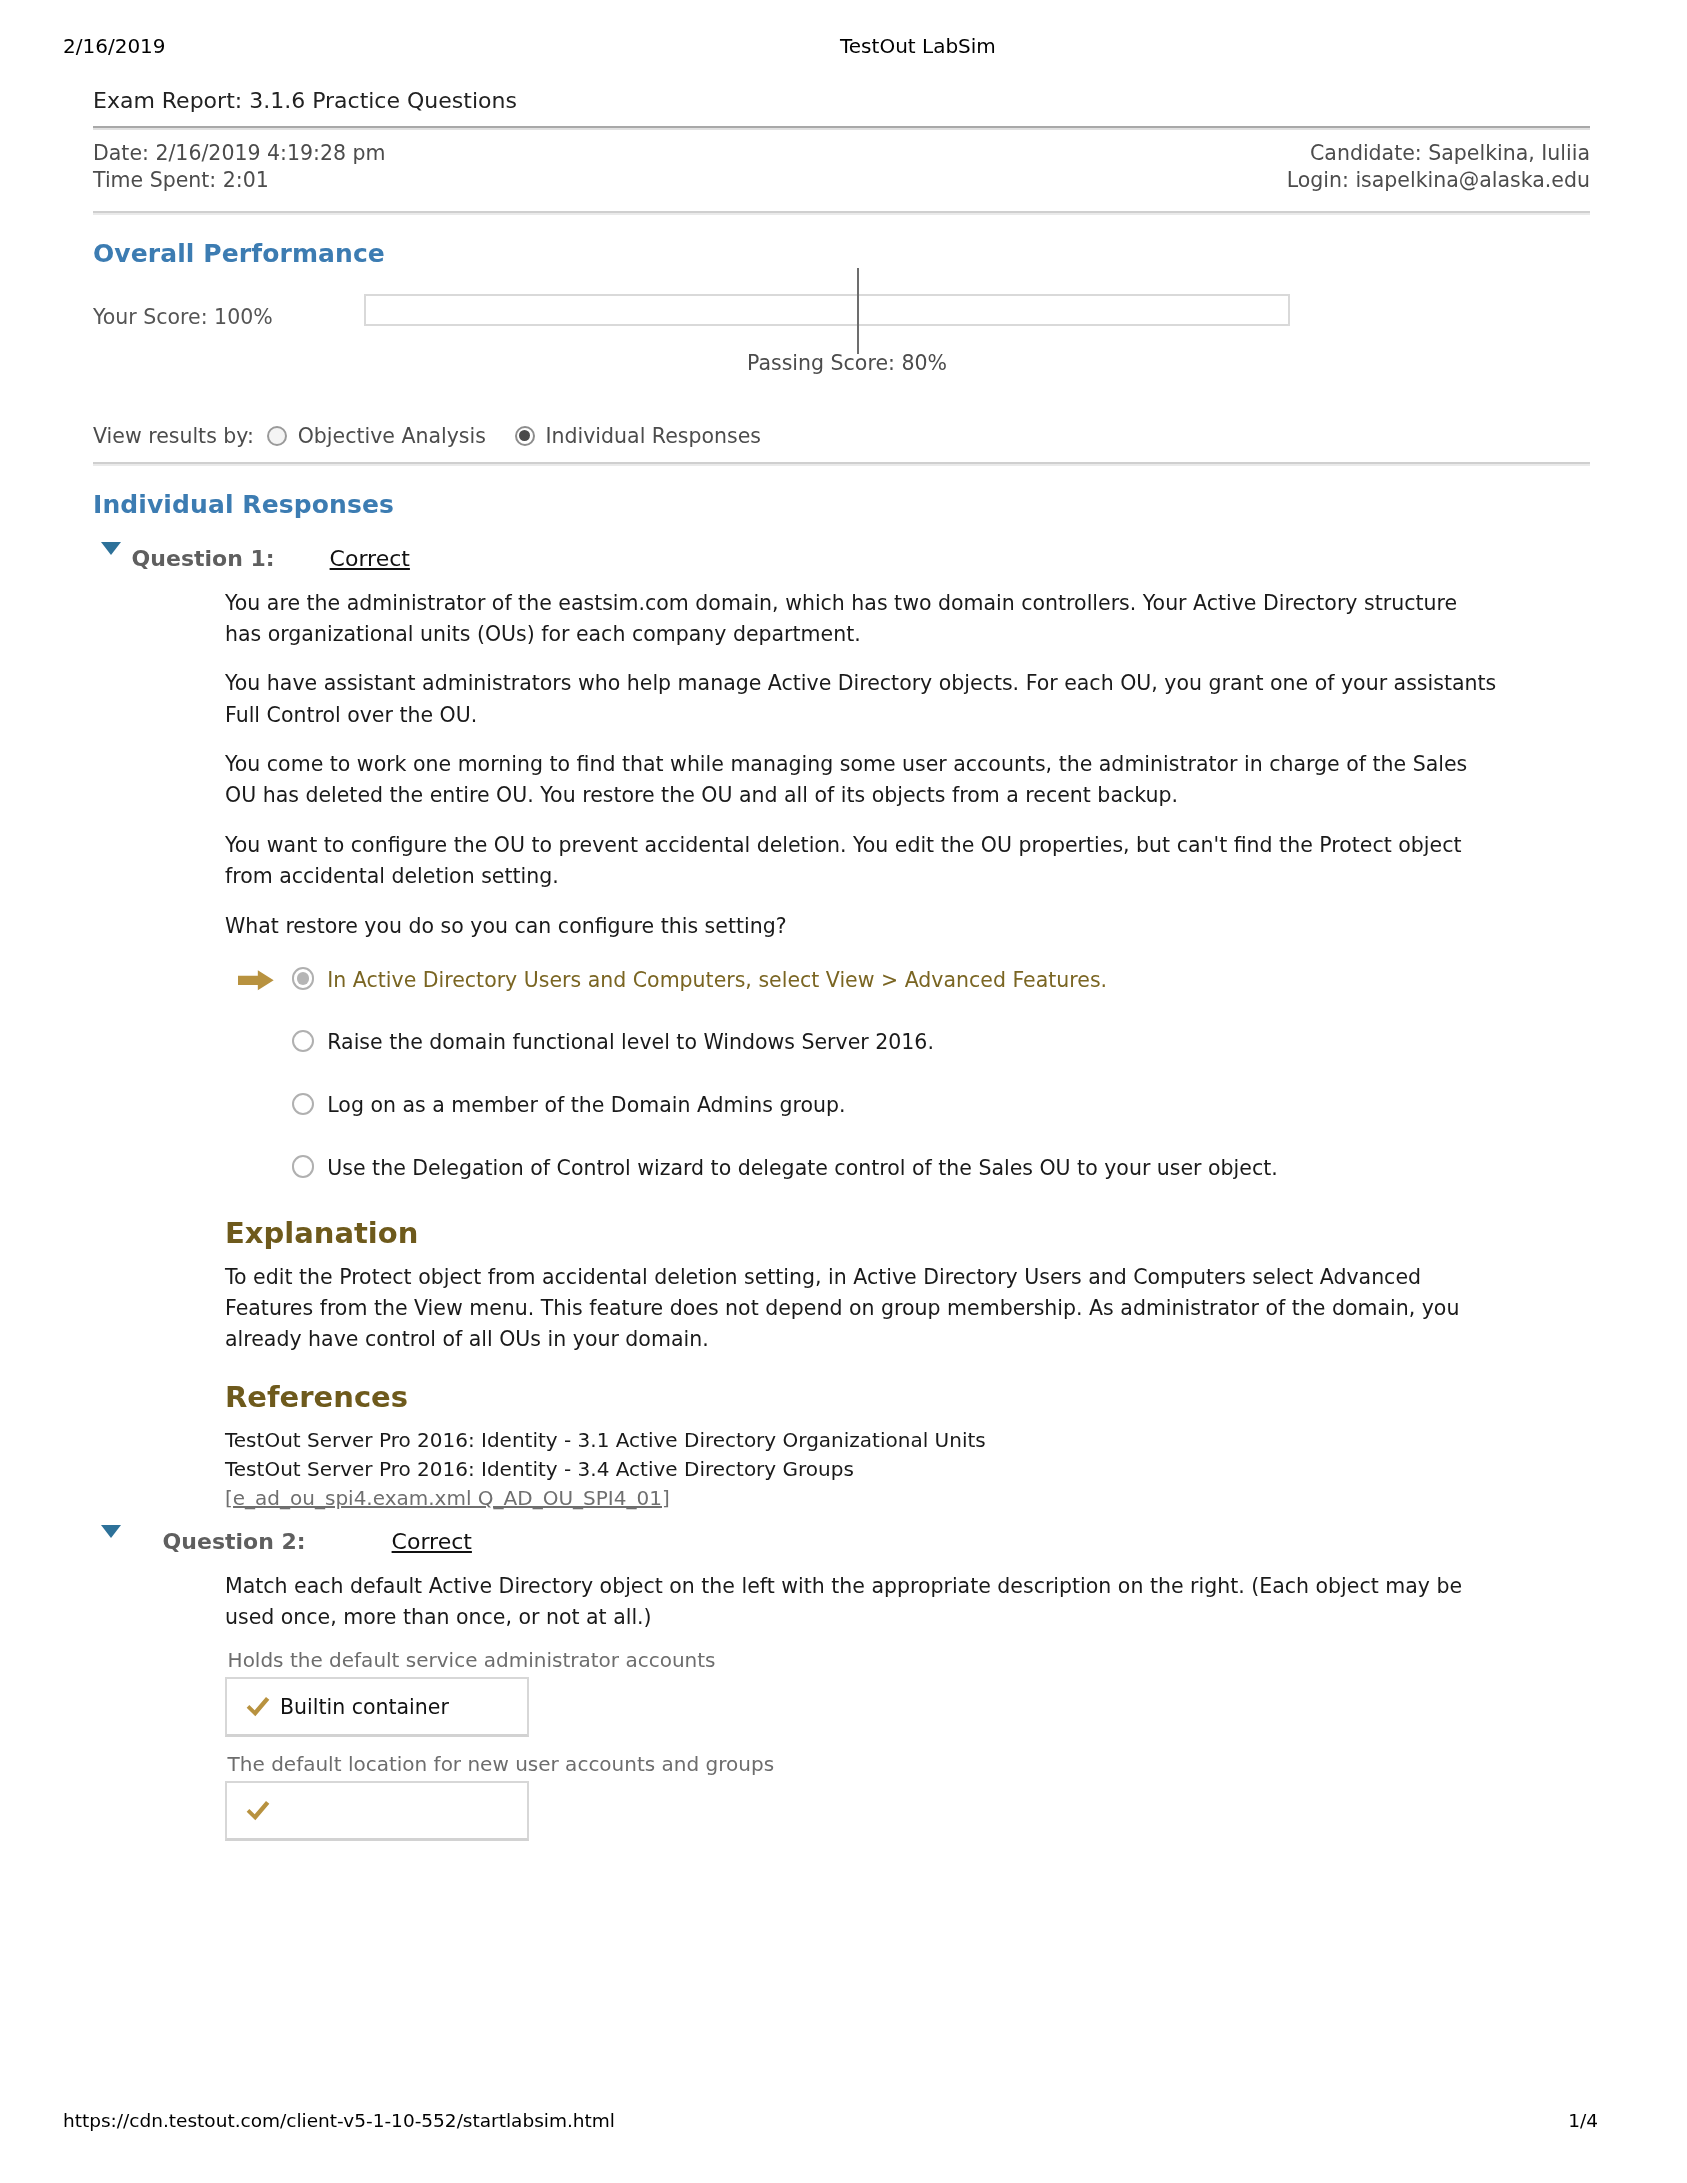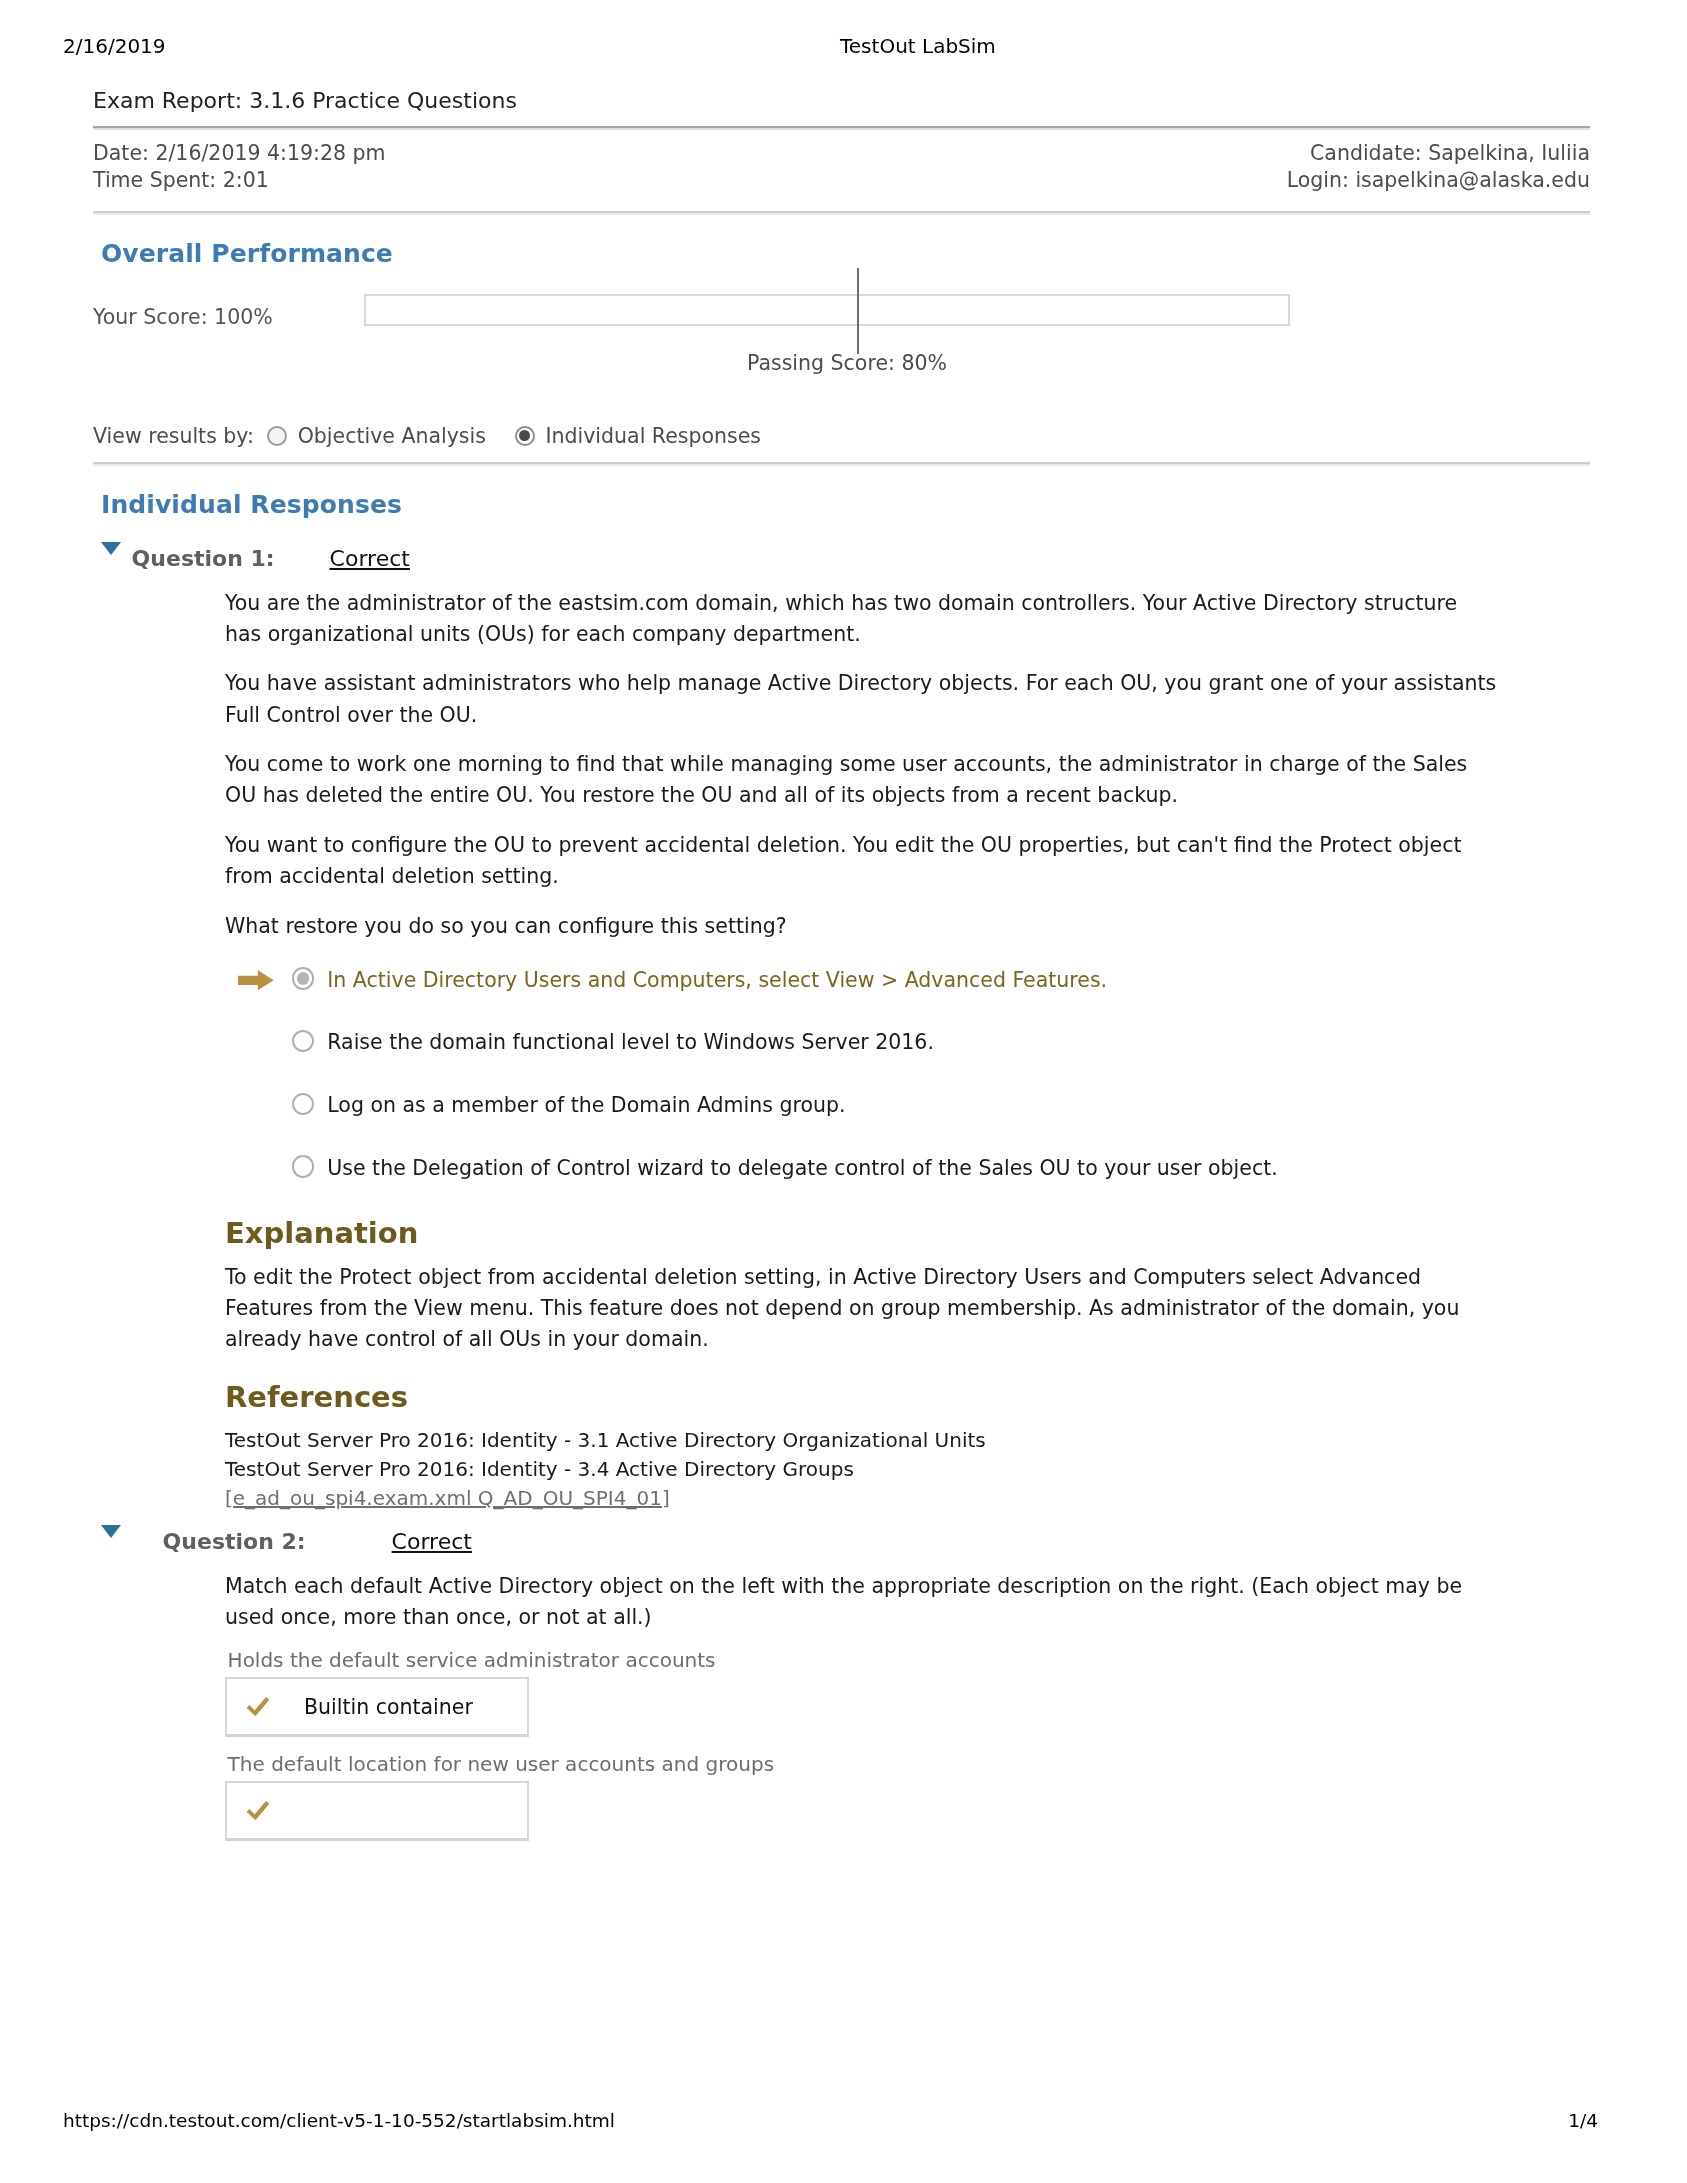--- a/index.html
+++ b/index.html
@@ -87,21 +87,21 @@
     font-size: 20.5px;
     color: #4c4c4c;
     line-height: 1.33;
     white-space: nowrap;
   }
 
   .h-blue {
     font-size: 25px;
     font-weight: bold;
     color: #3c7cb2;
-    margin: 24px 0 0 8px;
+    margin: 24px 0 0 0;
     letter-spacing: 0.1px;
   }
 
   
   .score-row {
     position: relative;
     height: 86px;
     margin-top: 12px;
   }
   .score-label {
@@ -297,21 +297,20 @@
   .match-box {
     width: 304px;
     height: 60px;
     border: 2px solid #d7d7d7;
     border-bottom: 3.3px solid #d2d2d2;
     box-sizing: border-box;
     display: flex;
     align-items: center;
     padding-left: 17px;
     background: #fff;
-    gap: 24px;
   }
   .check {
     width: 28px;
     height: 28px;
     flex: none;
     margin-right: 8px;
   }
   .match-label {
     font-size: 20.5px;
     color: #111;

